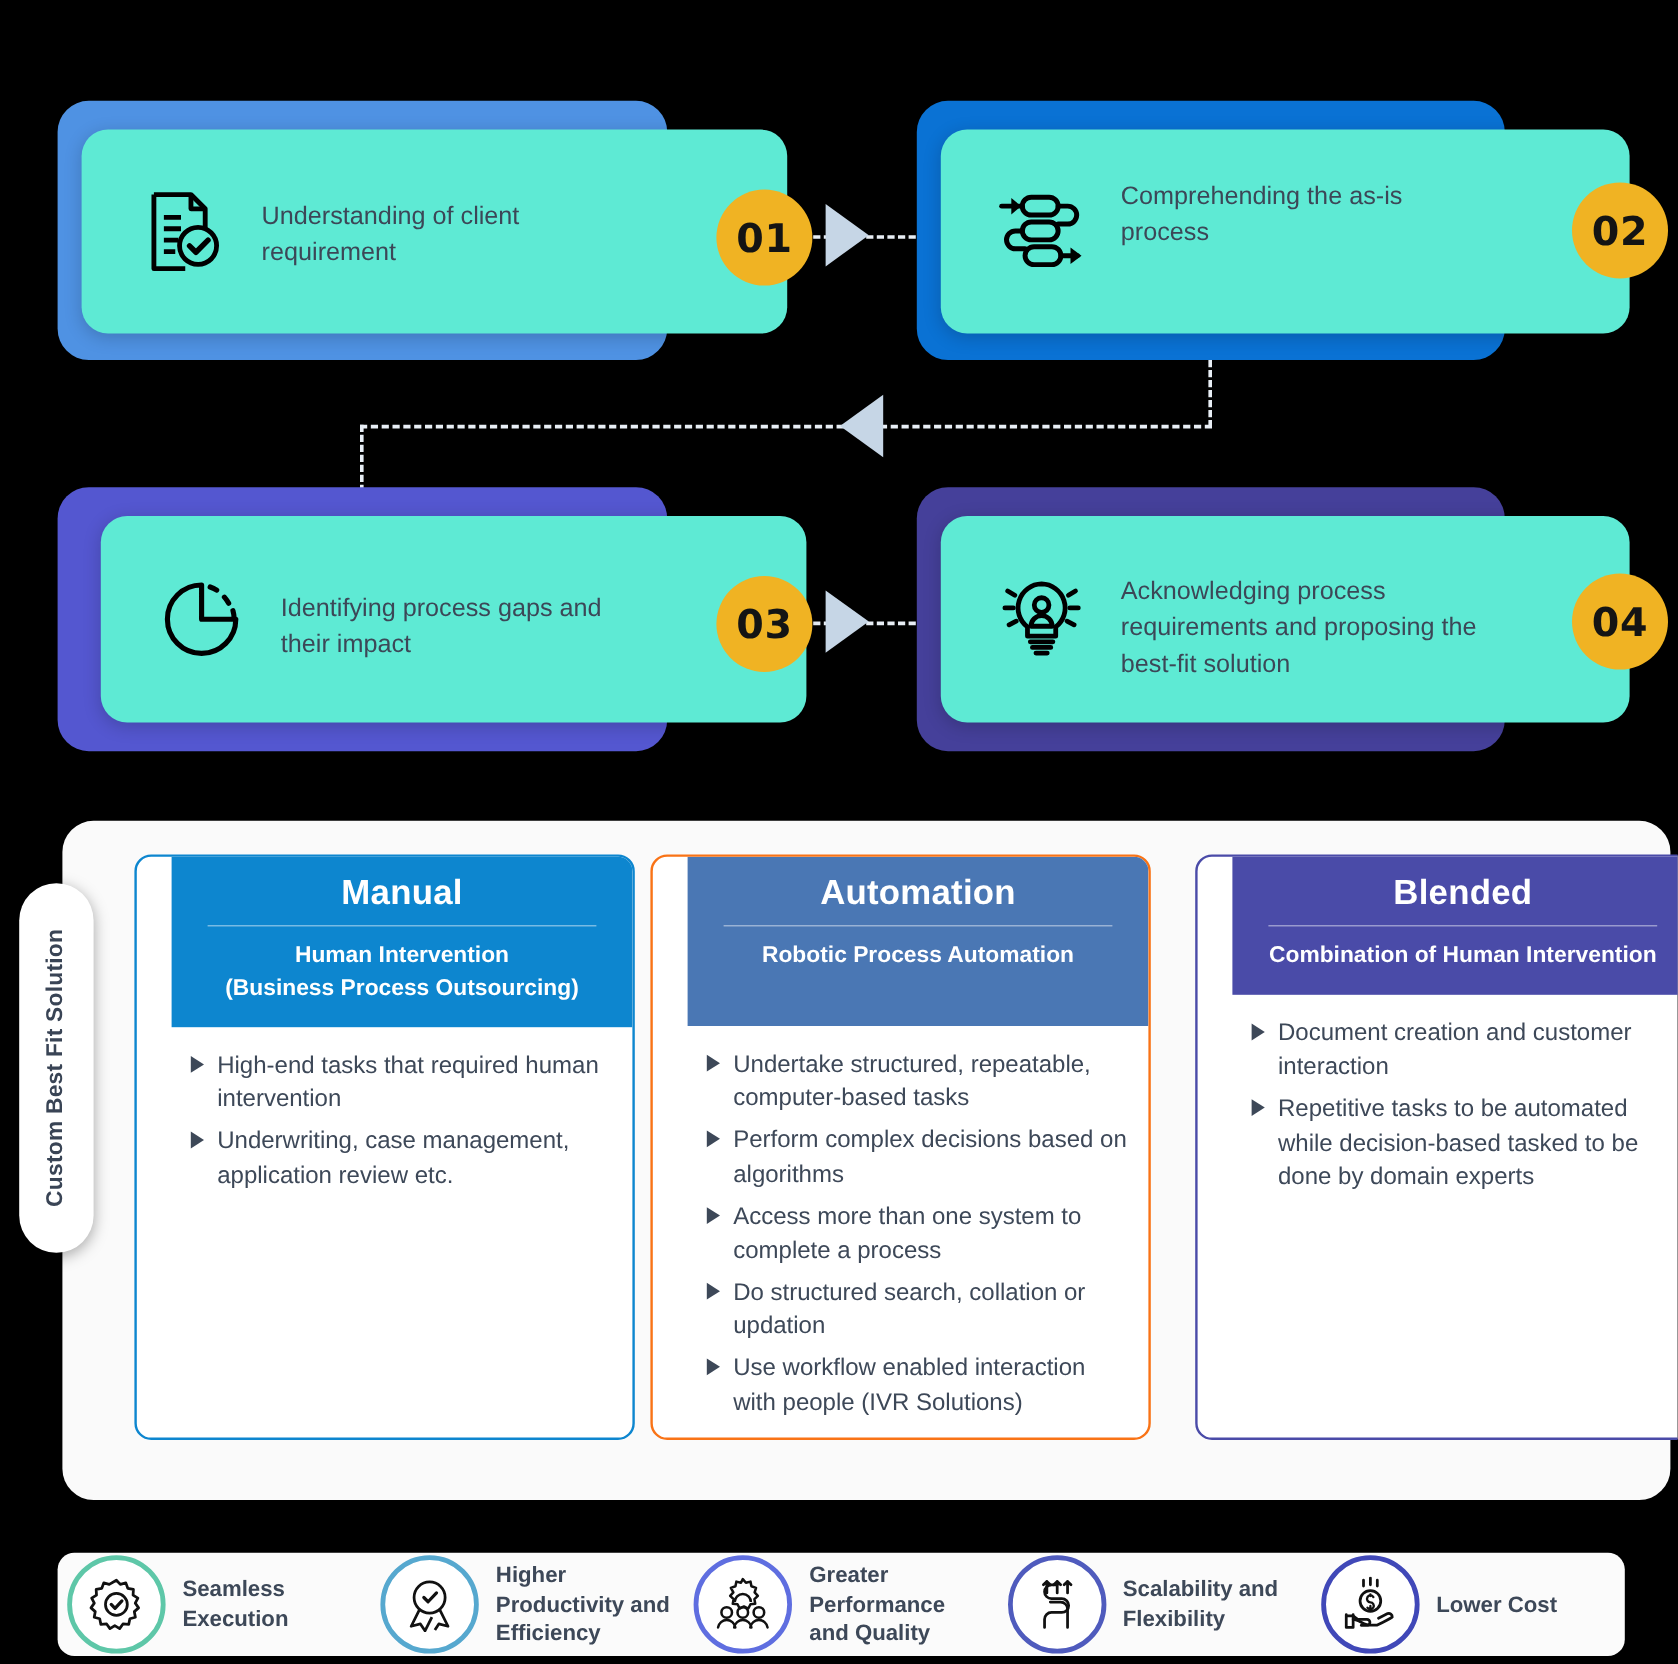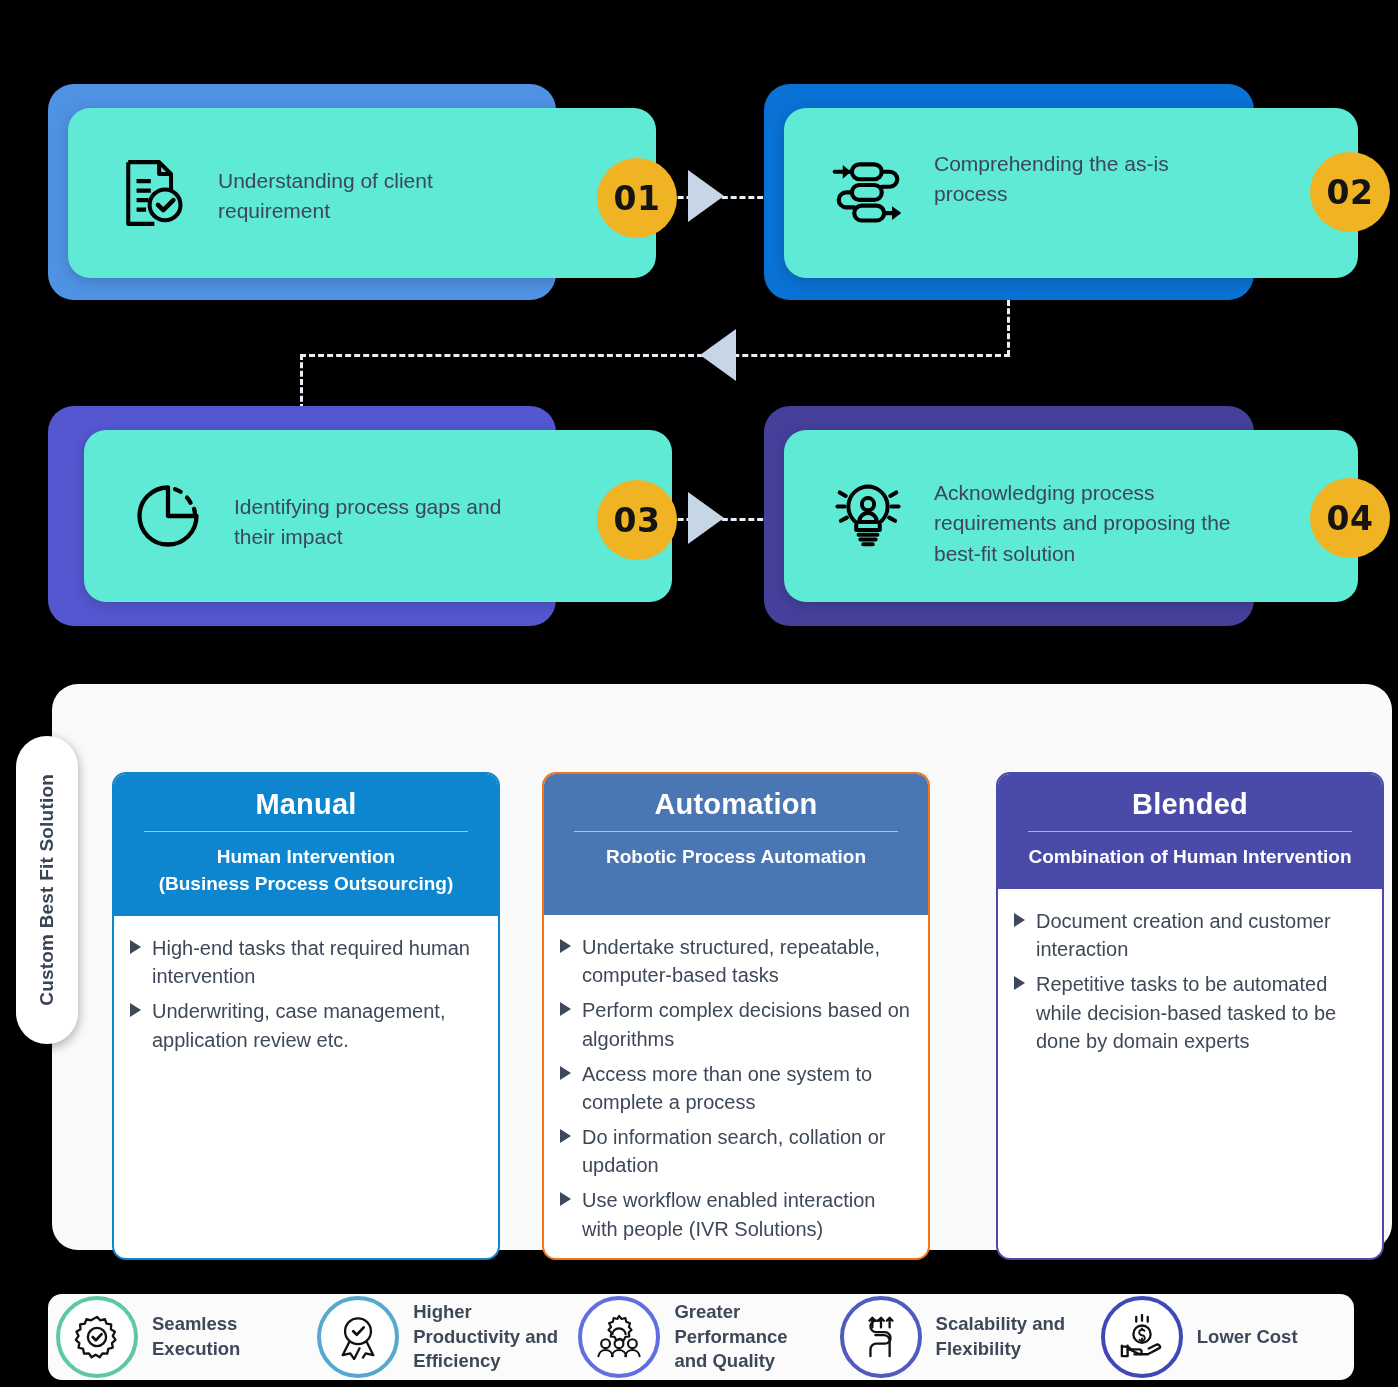--- a/index.html
+++ b/index.html
@@ -83,23 +83,23 @@
     position:absolute;left:16px;top:736px;width:62px;height:308px;
     background:#ffffff;border-radius:32px;box-shadow:0 3px 12px rgba(0,0,0,.35);
     display:flex;align-items:center;justify-content:center;
   }
   #sidetab span{
     writing-mode:vertical-rl;transform:rotate(180deg);
     font-size:19px;font-weight:700;color:#394455;letter-spacing:.2px;
   }
 
   .col{
-    position:absolute;top:772px;width:384px;
+    position:absolute;top:712px;width:384px;
     border-radius:14px;background:#fff;overflow:hidden;
-    display:flex;flex-direction:column;
+    display:flex;flex-direction:column;padding-left:29px;
   }
   #colManual{left:112px;height:484px;border:2px solid #0d86cf;}
   #colAuto{left:542px;height:484px;border:2px solid #f97316;}
   #colBlend{left:972px;height:484px;border:2px solid #4a4ba8;margin-left:24px;}
 
   .col .head{padding:14px 16px 18px;text-align:center;color:#fff;}
   #colManual .head{background:#0d86cf;}
   #colAuto .head{background:#4a77b4;}
   #colBlend .head{background:#4a4ba8;}
   .col .head h3{margin:0 0 10px;font-size:29px;font-weight:700;letter-spacing:.2px;}
@@ -254,21 +254,21 @@
       <div class="rule"></div>
       <div class="sub">
         <div>Robotic Process Automation</div>
         <div style="height:26px"></div>
       </div>
     </div>
     <ul>
       <li>Undertake structured, repeatable, computer-based tasks</li>
       <li>Perform complex decisions based on algorithms</li>
       <li>Access more than one system to complete a process</li>
-      <li>Do information search, collation or updation</li>
+      <li>Do structured search, collation or updation</li>
       <li>Use workflow enabled interaction with people  (IVR Solutions)</li>
     </ul>
   </div>
 
   <div class="col" id="colBlend">
     <div class="head">
       <h3>Blended</h3>
       <div class="rule"></div>
       <div class="sub">
         <div>Combination of Human Intervention</div>

